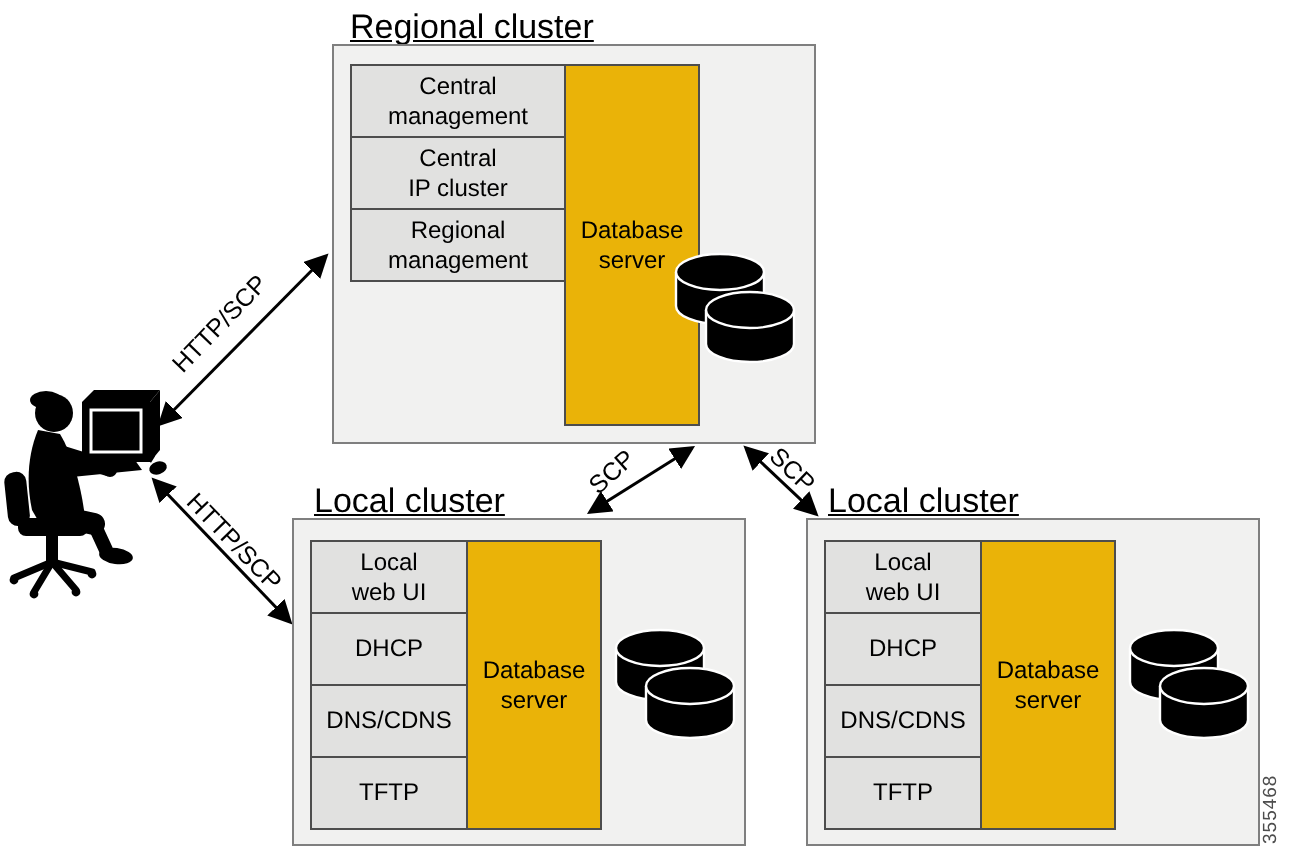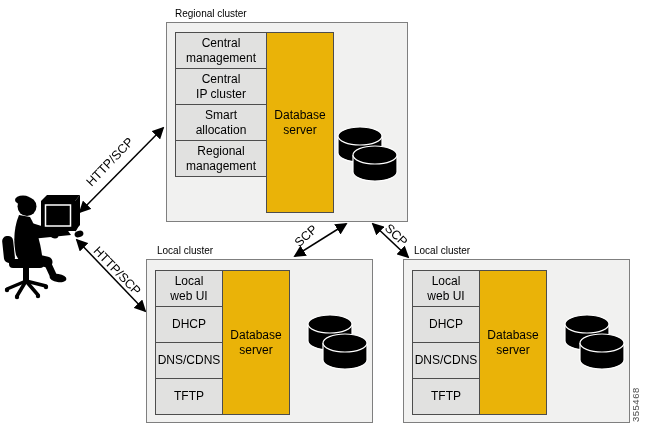--- a/index.html
+++ b/index.html
@@ -3,33 +3,33 @@
 <meta charset="utf-8">
 <style>
   html,body { margin:0; padding:0; background:#fff; }
   .canvas {
     position:relative; width:650px; height:432px; background:#ffffff;
     font-family:"Liberation Sans", sans-serif; color:#000; overflow:hidden;
   }
   .cluster-box {
     position:absolute; background:#f1f1f0; border:1px solid #7f7f7f; box-sizing:border-box;
   }
-  .cluster-title { position:absolute; font-size:10px; line-height:14px; white-space:nowrap; }
+  .cluster-title { position:absolute; font-size:17px; line-height:14px; white-space:nowrap;text-decoration:underline; }
   .cluster-table { position:absolute; display:flex; align-items:flex-start; }
   .col { display:flex; flex-direction:column; }
   .cell, .server-cell {
     box-sizing:border-box; background:#e1e1e0; border:1px solid #4d4d4d;
     display:flex; flex-direction:column; justify-content:center; align-items:center;
     text-align:center; font-size:12px; line-height:14.5px;
   }
   .server-cell { background:#eab308; margin-left:-1px; }
   .col .cell + .cell { margin-top:-1px; }
-  .r-mod { width:92px; height:37px; }
+  .r-mod { width:108px; height:37px; }
   .r-server { width:68px; height:181px; }
-  .l-mod { width:68px; height:37px; }
+  .l-mod { width:79px; height:37px; }
   .l-server { width:68px; height:145px; }
   .db-icon { position:absolute; }
   .overlay { position:absolute; left:0; top:0; pointer-events:none; }
   .link-label {
     position:absolute; font-size:12.5px; white-space:nowrap;
     transform-origin:center center;
   }
   .fig-num {
     position:absolute; left:630px; top:374px; height:48px;
     writing-mode:vertical-rl; transform:rotate(180deg);
@@ -109,24 +109,20 @@
       <div class="col">
         <div class="cell r-mod">
           <span>Central</span>
           <span>management</span>
         </div>
         <div class="cell r-mod">
           <span>Central</span>
           <span>IP cluster</span>
         </div>
         <div class="cell r-mod">
-          <span>Smart</span>
-          <span>allocation</span>
-        </div>
-        <div class="cell r-mod">
           <span>Regional</span>
           <span>management</span>
         </div>
       </div>
       <div class="server-cell r-server">
         <span>Database</span>
         <span>server</span>
       </div>
     </div>
   </div>

